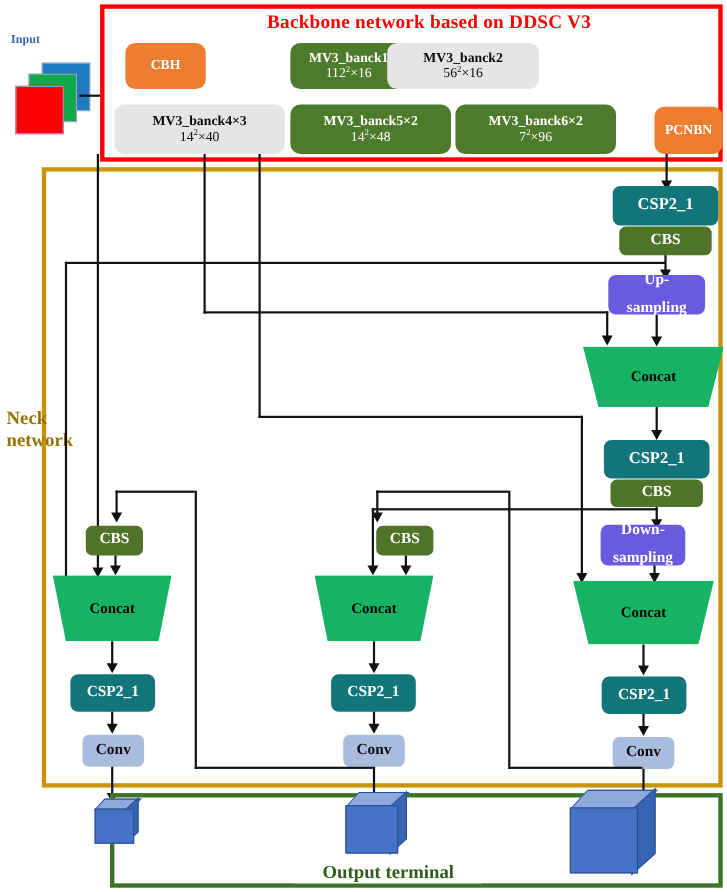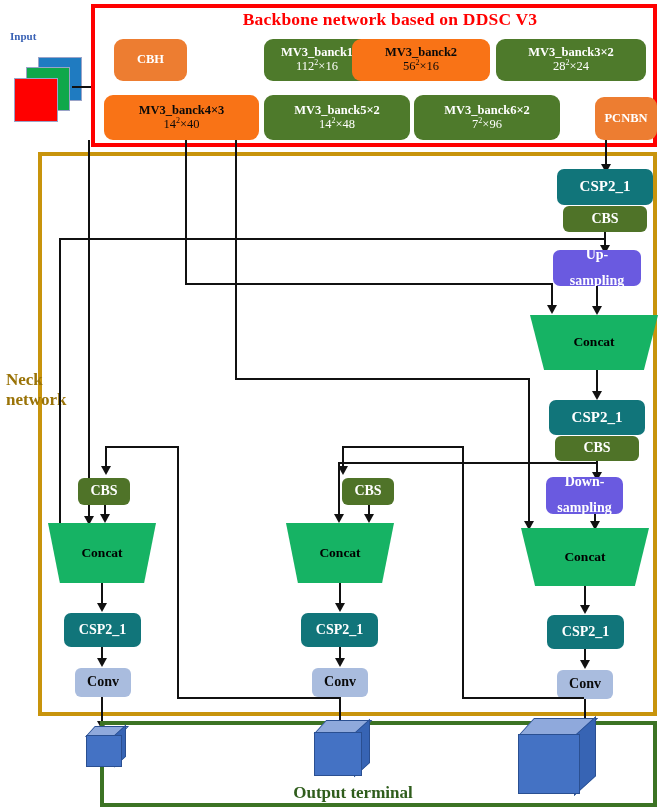--- a/index.html
+++ b/index.html
@@ -38,21 +38,21 @@
   }
 
   
   .node { display:flex; flex-direction:column; align-items:center; justify-content:center;
           text-align:center; font-weight:bold; line-height:1.06; }
   .l1 { font-size:12.5px; }
   .l2 { font-size:12.5px; font-weight:normal; }
 
   .orange { background:#ED7D31; color:#ffffff; border-radius:9px; }
   .dgreen { background:#4E7A2B; color:#ffffff; border-radius:9px; }
-  .gray   { background:#f97316; color:#0a0a0a; border-radius:9px; }
+  .gray   { background:#e5e5e5; color:#0a0a0a; border-radius:9px; }
   .teal   { background:#11757A; color:#ffffff; border-radius:7px; }
   .olive  { background:#4F7328; color:#ffffff; border-radius:6px; }
   .purple { background:#6A5AE0; color:#ffffff; border-radius:7px;gap:11px; }
   .convb  { background:#A9BCDE; color:#0a0a0a; border-radius:6px; }
 
   
   .concat { position:absolute; color:#000; font-weight:bold; font-size:13.5px;
             display:flex; align-items:center; justify-content:center;
             background:#16B364;
             clip-path: polygon(11% 0%, 89% 0%, 100% 100%, 0% 100%);
@@ -107,24 +107,20 @@
   <div class="abs node dgreen" style="left:216px; top:39px; width:106px; height:42px;margin-left:48px;">
     <span class="l1">MV3_banck1</span>
     <span class="l2">112<span class="sup">2</span>×16</span>
   </div>
 
   <div class="abs node gray" style="left:352px; top:39px; width:138px; height:42px;">
     <span class="l1">MV3_banck2</span>
     <span class="l2">56<span class="sup">2</span>×16</span>
   </div>
 
-  <div class="abs node dgreen" style="left:496px; top:39px; width:150px; height:42px;">
-    <span class="l1">MV3_banck3×2</span>
-    <span class="l2">28<span class="sup">2</span>×24</span>
-  </div>
 
   <div class="abs node gray" style="left:104px; top:95px; width:155px; height:45px;">
     <span class="l1">MV3_banck4×3</span>
     <span class="l2">14<span class="sup">2</span>×40</span>
   </div>
 
   <div class="abs node dgreen" style="left:264px; top:95px; width:146px; height:45px;">
     <span class="l1">MV3_banck5×2</span>
     <span class="l2">14<span class="sup">2</span>×48</span>
   </div>

